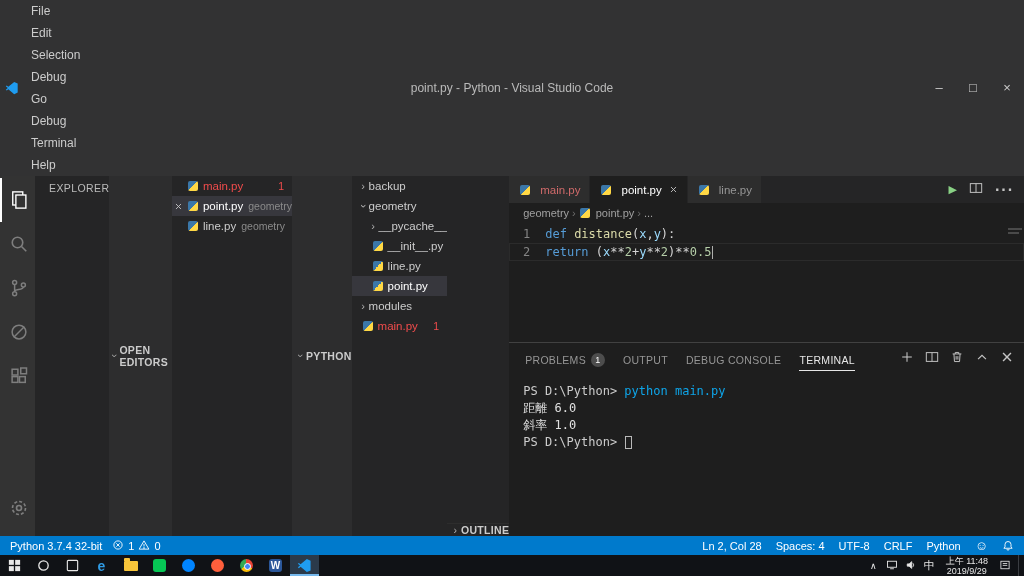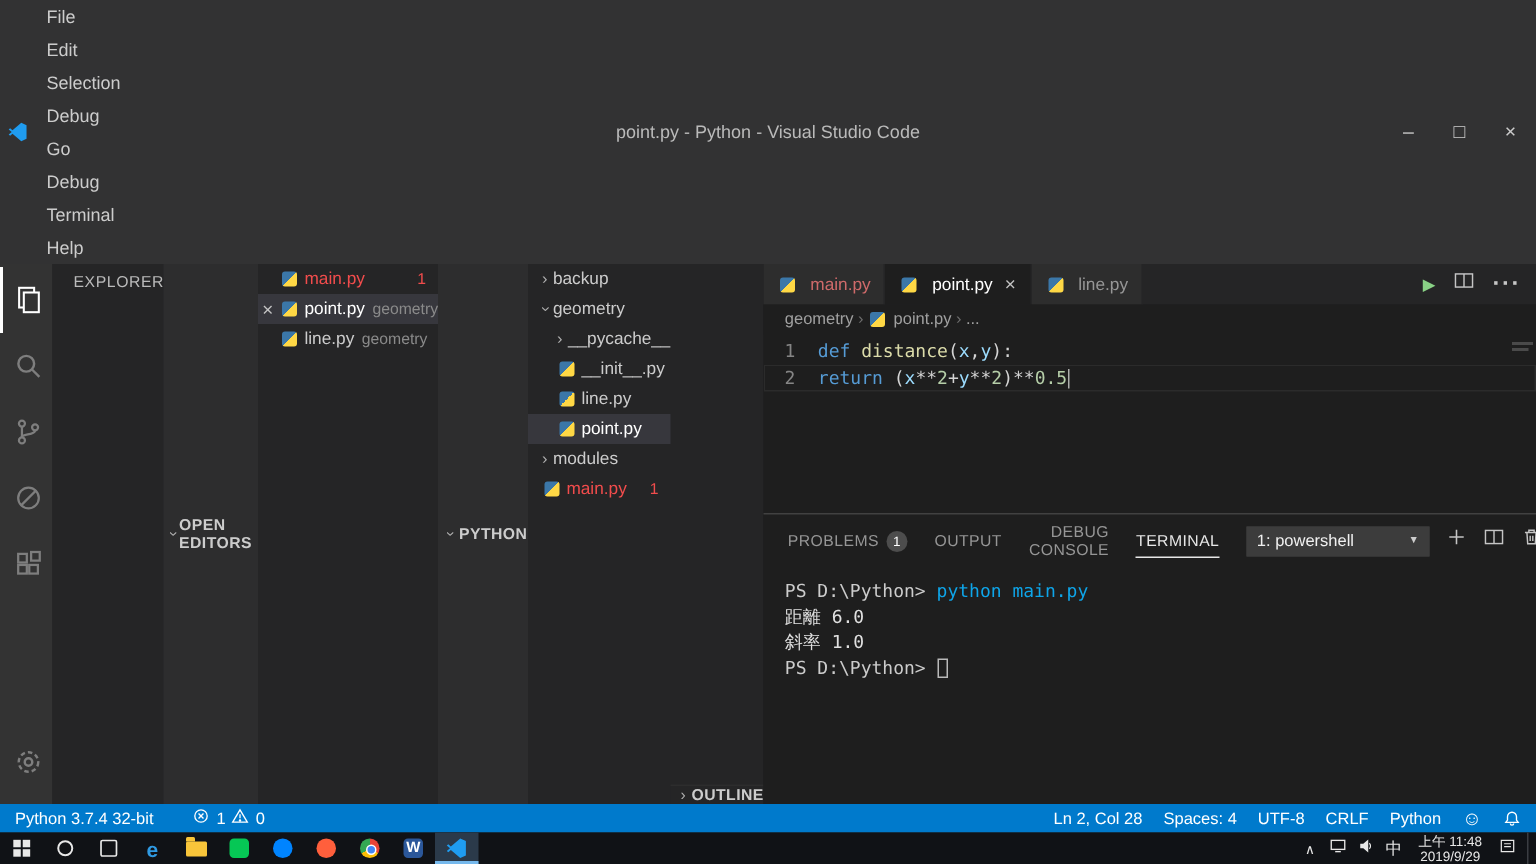--- a/index.html
+++ b/index.html
@@ -79,21 +79,21 @@
   .panel-right{margin-left:auto;display:flex;align-items:center;gap:11px;color:#c5c5c5;}
   .term-select{width:122px;height:20px;background:#3c3c3c;color:#f0f0f0;font-size:11px;display:flex;align-items:center;padding:0 6px;border:1px solid #3c3c3c;}
   .term-select .arrow{margin-left:auto;font-size:7px;color:#cccccc;}
   .panel-right svg{width:14px;height:14px;}
   .term-body{flex:1 1 auto;padding:8px 0 0 14px;font-family:"DejaVu Sans Mono",monospace;font-size:12px;color:#cccccc;overflow:hidden;}
   .term-line{height:17px;line-height:17px;white-space:pre;}
   .seg-prompt{color:#cccccc;} .seg-cmd{color:#0ea5e9;} .seg-out{color:#e0e0e0;}
   .term-cursor{display:inline-block;width:7px;height:13px;border:1px solid #b9b9b9;vertical-align:middle;margin-left:1px;}
 
   
-  .statusbar{flex:0 0 19px;background:#007acc;color:#ffffff;font-size:11px;display:flex;align-items:center;padding:0 10px;gap:26px;}
+  .statusbar{flex:0 0 19px;background:#007acc;color:#ffffff;font-size:11px;display:flex;align-items:center;padding:0 10px;gap:10px;}
   .sb-group{display:flex;align-items:center;gap:4px;}
   .sb-right{margin-left:auto;display:flex;align-items:center;gap:14px;}
   .statusbar svg{width:12px;height:12px;}
   .sb-smiley{font-size:13px;line-height:1;}
 
   
   .taskbar{flex:0 0 21px;background:#101216;display:flex;align-items:stretch;color:#e8e8e8;}
   .tb-app{width:29px;display:flex;align-items:center;justify-content:center;}
   .tb-app svg{width:15px;height:15px;}
   .tb-app.active{background:#2b3a4a;box-shadow:inset 0 -2px 0 #76b9ed;}
@@ -348,24 +348,20 @@
                 <span>OUTPUT</span>
               </div>
               <div class="panel-tab">
                 <span>DEBUG CONSOLE</span>
               </div>
               <div class="panel-tab active">
                 <span>TERMINAL</span>
               </div>
             </div>
           <div class="panel-right">
-            <div class="term-select">
-              <span>1: powershell</span>
-              <span class="arrow">▼</span>
-            </div>
             <span id="ic-plus"><svg viewBox="0 0 16 16" fill="none" stroke="currentColor" stroke-width="1.2">
                   <line x1="8" y1="2.5" x2="8" y2="13.5"></line>
                   <line x1="2.5" y1="8" x2="13.5" y2="8"></line>
                 </svg></span>
             <span id="ic-split"><svg viewBox="0 0 16 16" fill="none" stroke="currentColor" stroke-width="1.1">
                   <rect x="1.5" y="3" width="13" height="10"></rect>
                   <line x1="8" y1="3" x2="8" y2="13"></line>
                 </svg></span>
             <span id="ic-trash"><svg viewBox="0 0 16 16" fill="none" stroke="currentColor" stroke-width="1.1">
                   <line x1="3" y1="4.5" x2="13" y2="4.5"></line>

